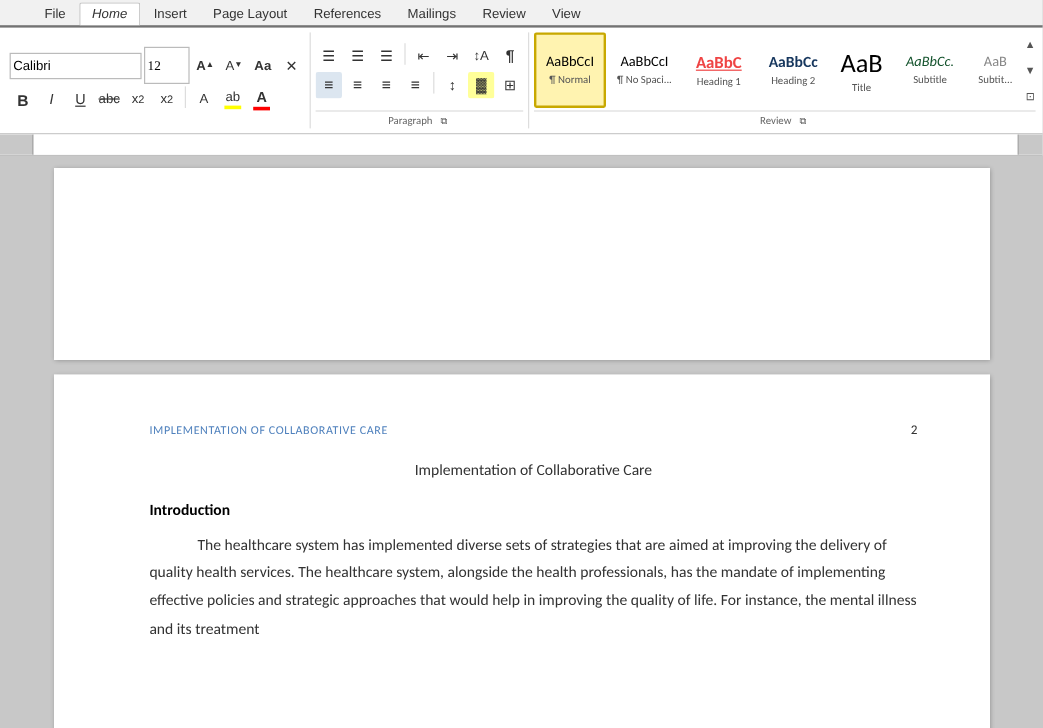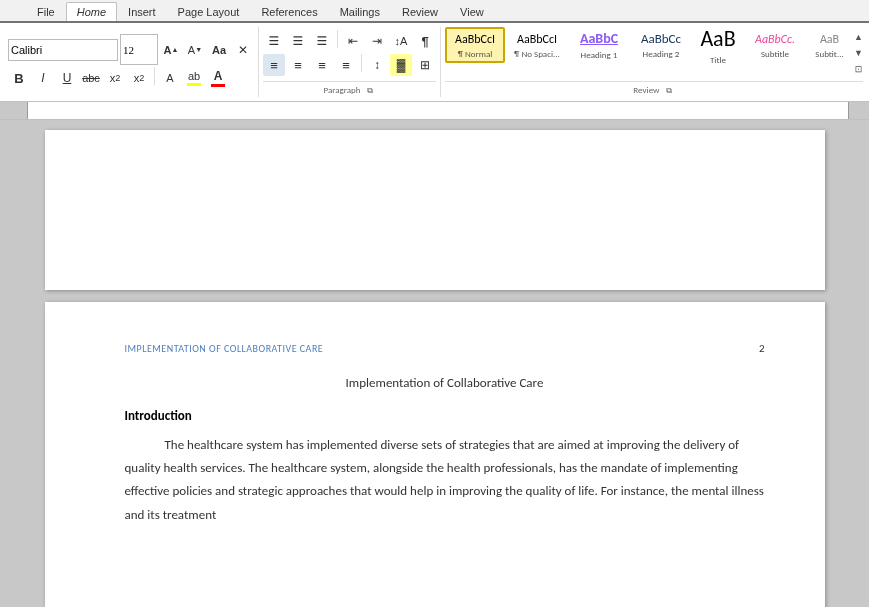--- a/index.html
+++ b/index.html
@@ -8,32 +8,32 @@
     .style-btn {
       display: flex;
       flex-direction: column;
       align-items: center;
       justify-content: center;
       padding: 2px 6px;
       border: 1px solid transparent;
       cursor: pointer;
       border-radius: 2px;
       min-width: 55px;
-      height: 36px;
+      height: 63px;
       background: transparent;
       font-family: 'Calibri', sans-serif;
     }
     .style-btn.selected { background: #fff3b0; border-color: #c8a800; border-width: 2px; }
 
     .style-btn .preview-text { display: block; }
     .style-btn .style-label { font-size: 9px; color: #555; margin-top: 2px; }
 
     .normal-preview { font-size: 12px; color: #000; }
     .no-spacing-preview { font-size: 12px; color: #000; }
-    .heading1-preview { font-size: 14px; color: #8b5cf6; font-weight: bold; text-decoration: underline; }
+    .heading1-preview { font-size: 14px; color: #ef4444; font-weight: bold; text-decoration: underline; }
     .heading2-preview { font-size: 12px; color: #17375e; font-weight: bold; }
     .title-preview { font-size: 22px; color: #000; }
     .subtitle-preview { font-size: 12px; color: #404040; font-style: italic; }
     .subtit2-preview { font-size: 11px; color: #666; }
 
     .styles-scroll-btns {
       display: flex;
       flex-direction: column;
       justify-content: space-between;
       padding: 2px 0;
@@ -356,31 +356,31 @@
           <span class="preview-text no-spacing-preview">AaBbCcI</span>
           <span class="style-label">¶ No Spaci...</span>
         </button>
 
         <button class="style-btn" style="min-width:60px;">
           <span class="preview-text heading1-preview">AaBbC</span>
           <span class="style-label">Heading 1</span>
         </button>
 
         <button class="style-btn" style="min-width:60px;">
-          <span class="preview-text heading2-preview" style="font-size:13px;font-weight:normal;color:#17375e;">AaBbCc</span>
+          <span class="preview-text heading2-preview" style="font-size:13px;font-weight:bold;color:#17375e;">AaBbCc</span>
           <span class="style-label">Heading 2</span>
         </button>
 
         <button class="style-btn" style="min-width:50px;">
           <span class="preview-text title-preview">AaB</span>
           <span class="style-label">Title</span>
         </button>
 
         <button class="style-btn" style="min-width:60px;">
-          <span class="preview-text subtitle-preview" style="font-size:12px;color:#ec4899;font-style:italic;">AaBbCc.</span>
+          <span class="preview-text subtitle-preview" style="font-size:12px;color:#14532d;font-style:italic;">AaBbCc.</span>
           <span class="style-label">Subtitle</span>
         </button>
 
         <button class="style-btn" style="min-width:45px;">
           <span class="preview-text subtit2-preview" style="font-size:12px;color:#888;">AaB</span>
           <span class="style-label">Subtit...</span>
         </button>
 
         <div class="styles-scroll-btns">
           <button class="styles-scroll-btn">▲</button>

